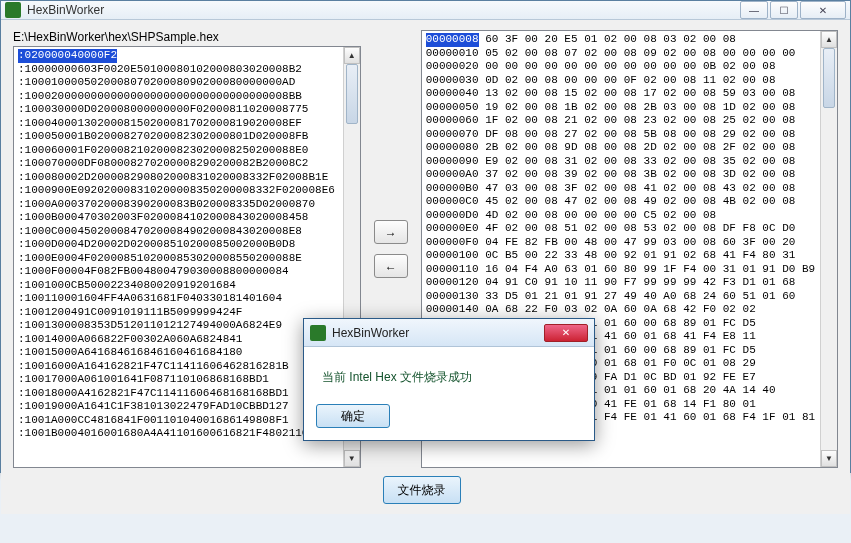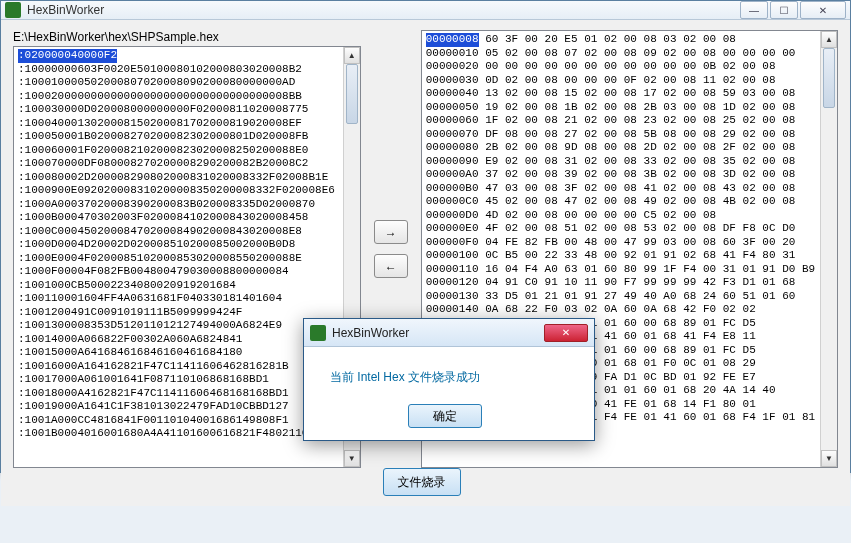--- a/index.html
+++ b/index.html
@@ -36,31 +36,31 @@
 .listbox .sb { position: absolute; right: 0; top: 0; bottom: 0; width: 17px; background: #f0f0f0; border-left: 1px solid #d0d0d0; display:flex; flex-direction:column; }
 .listbox .sb .arr { height:17px; border:1px solid #c0c0c0; background:linear-gradient(#fdfdfd,#e0e0e0); display:flex; align-items:center; justify-content:center; font-size:8px; color:#333; }
 .listbox .sb .track { flex:1; position:relative; }
 .listbox .sb .thumb { position:absolute; left:2px; right:2px; top:0; height:60px; background:linear-gradient(#e8eef6,#c8d6e6); border:1px solid #a0b4c8; border-radius:2px; }
 .listbox .lines { font-family: Consolas, "Courier New", monospace; font-size: 11px; line-height: 13.5px; white-space: pre; color: #000; }
 .listbox .lines .sel { background: #1d4ed8; color: #fff; display:inline-block; }
 
 .midbtn { width: 34px; height: 24px; border: 1px solid #8a8a8a; background: linear-gradient(#fdfdfd,#e5e5e5); border-radius:3px; display:flex; align-items:center; justify-content:center; font-size:12px; cursor:pointer; }
 
 
-.bottom { display:flex; justify-content:center; }
+.bottom { margin-top:8px; display:flex; justify-content:center; }
 .bottom .btn { border: 1px solid #2a7fb8; background: linear-gradient(#eaf4fc,#c8e0f4); }
 
 
 .dialog { position:absolute; left:302px; top:298px; width:292px; border:1px solid #2a5a88; background:#fff; box-shadow: 0 4px 18px rgba(0,0,0,0.4); }
 .dialog .dtitle { height:28px; background:linear-gradient(#f0f6fc,#d6e6f6); border-bottom:1px solid #b0c4d8; display:flex; align-items:center; padding:0 6px; }
 .dialog .dtitle .dicon { width:16px; height:16px; background:#2a7a2a; border-radius:2px; margin-right:6px; }
 .dialog .dtitle .dtext { flex:1; font-size:12px; color:#222; }
 .dialog .dtitle .dclose { width:44px; height:18px; background:linear-gradient(#e68,#c23); border:1px solid #a02028; border-radius:2px; color:#fff; display:flex; align-items:center; justify-content:center; font-size:10px; cursor:pointer; }
-.dialog .dbody { padding:22px 18px 10px 26px; font-size:12px; color:#0369a1; }
-.dialog .dfoot { padding:8px 12px 12px; display:flex; justify-content:center; }
+.dialog .dbody { padding:22px 18px 10px 18px; font-size:12px; color:#14532d; }
+.dialog .dfoot { padding:8px 12px 12px; display:flex; justify-content:flex-start; }
 .dialog .dfoot .btn { border:1px solid #2a7fb8; background:linear-gradient(#eaf4fc,#c8e0f4); padding:0 24px; height:24px; }
 </style>
 </head>
 <body>
 
 <div class="window">
   <div class="titlebar">
     <div class="app-icon"></div>
     <div class="title">HexBinWorker</div>
     <div class="win-btns">

